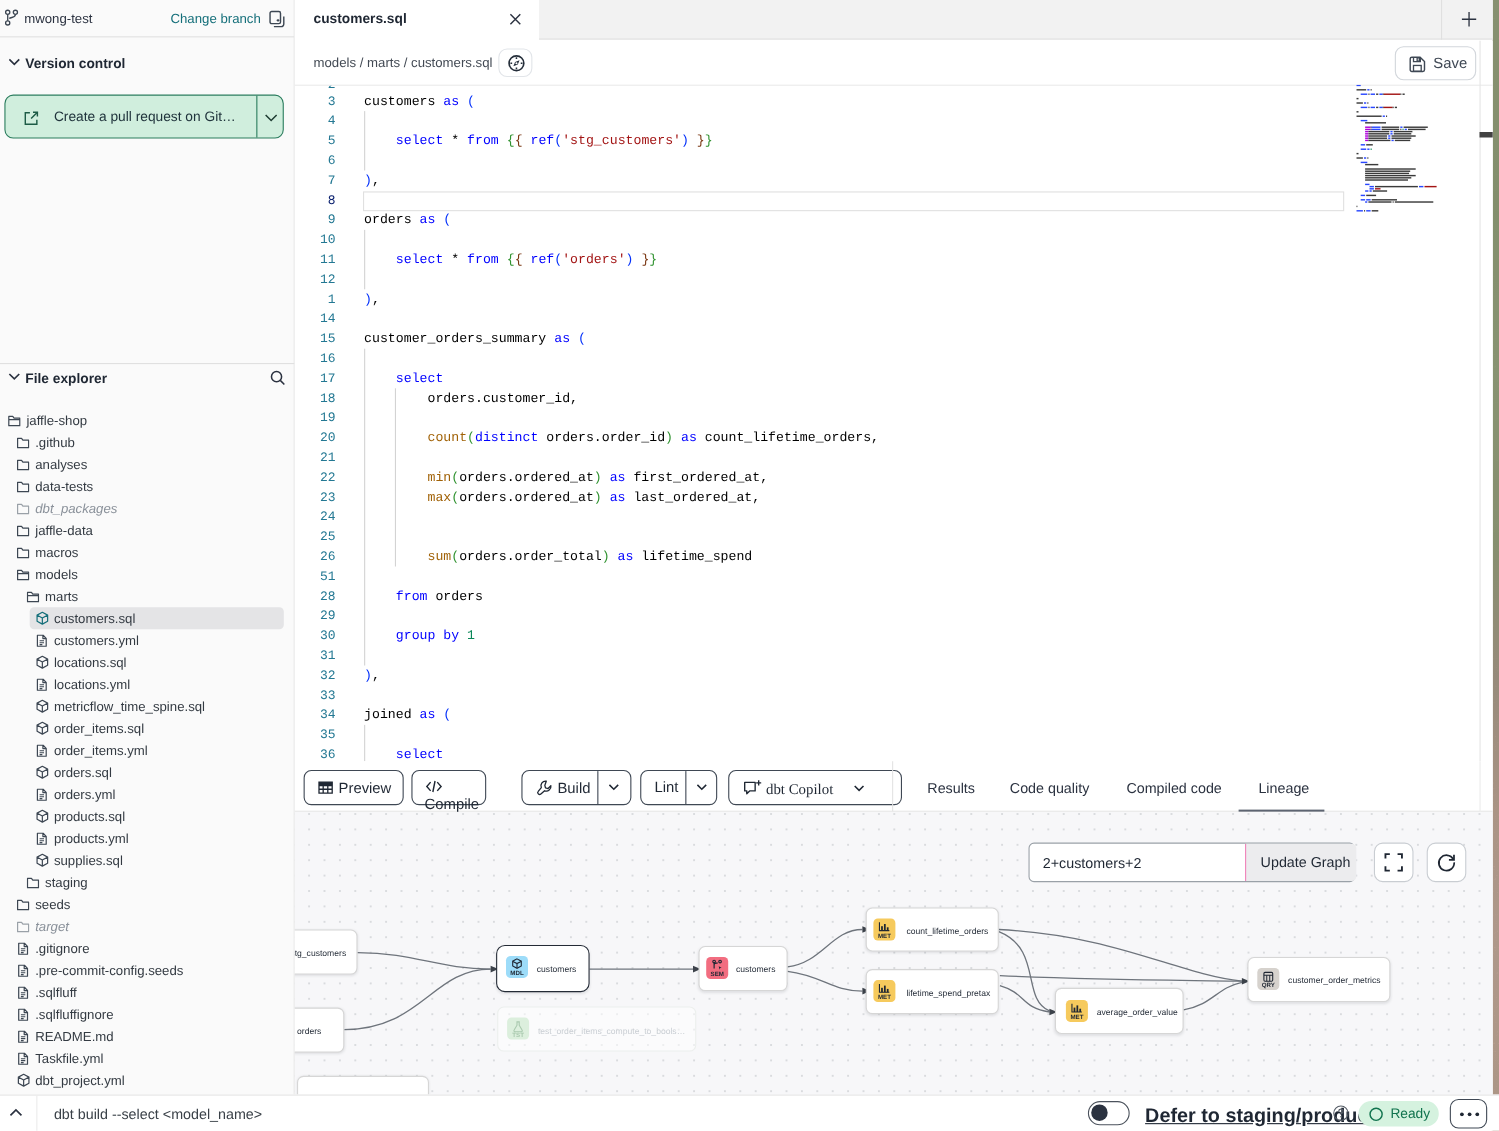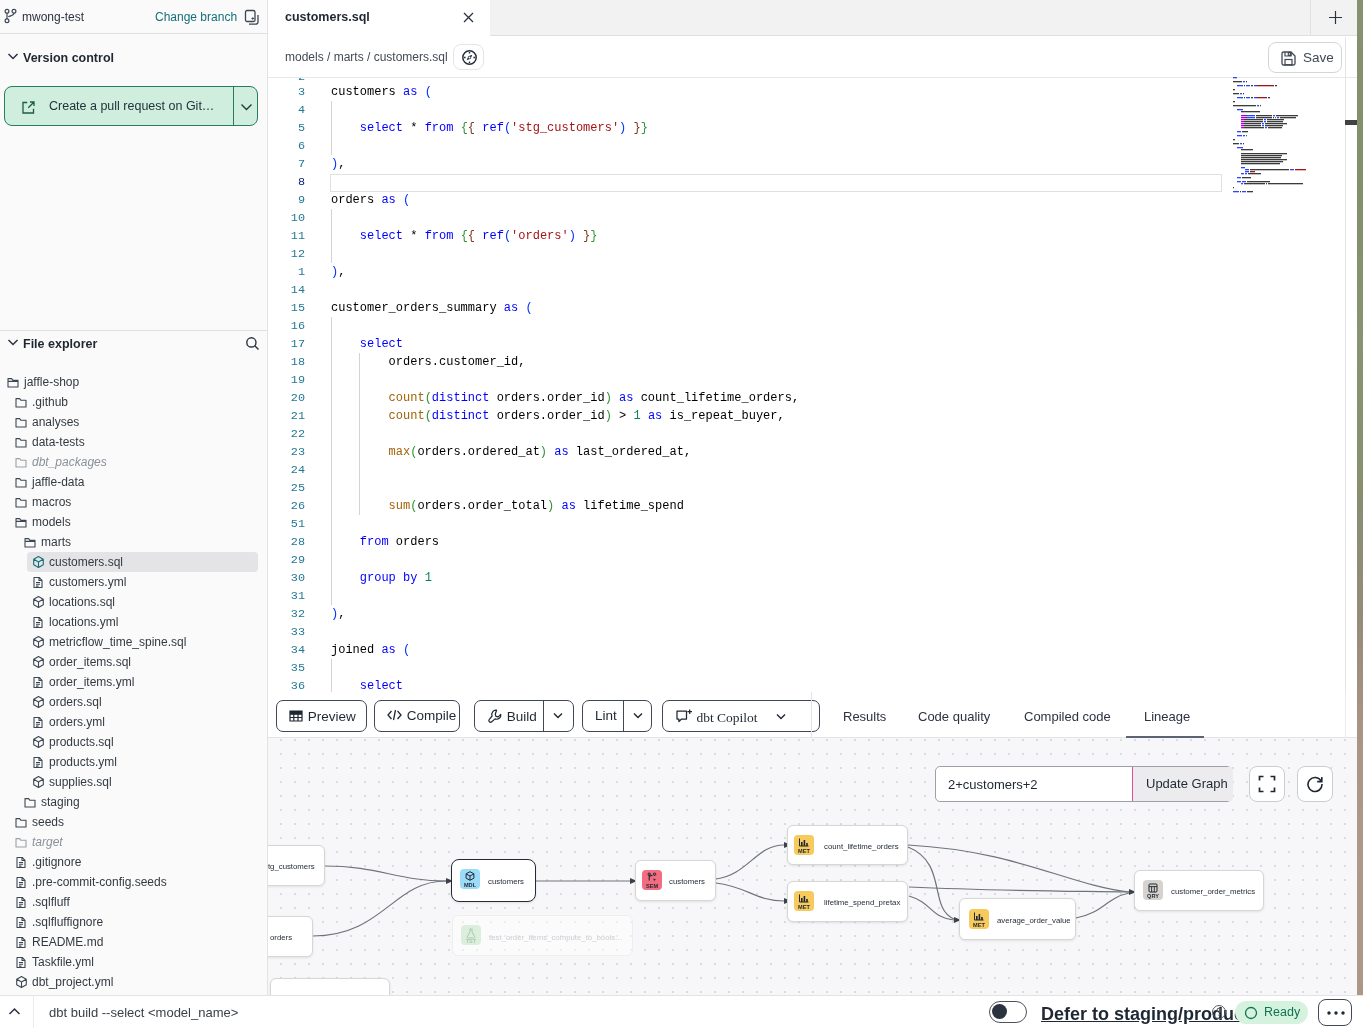--- a/index.html
+++ b/index.html
@@ -380,22 +380,22 @@
   <div class="cl" style="top:221px">customer_orders_summary <span class="kw">as</span> <span class="b1">(</span></div>
   <div class="ln" style="top:239px">16</div>
   <div class="ln" style="top:257px">17</div>
   <div class="cl" style="top:257px">    <span class="kw">select</span></div>
   <div class="ln" style="top:275px">18</div>
   <div class="cl" style="top:275px">        orders.customer_id,</div>
   <div class="ln" style="top:293px">19</div>
   <div class="ln" style="top:311px">20</div>
   <div class="cl" style="top:311px">        <span class="mg">count</span><span class="b2">(</span><span class="kw">distinct</span> orders.order_id<span class="b2">)</span> <span class="kw">as</span> count_lifetime_orders,</div>
   <div class="ln" style="top:329px">21</div>
-  <div class="cl" style="top:329px">        <span class="mg">count</span><span class="b2">(</span><span class="kw">distinct</span> orders.order_id<span class="b2">)</span> &gt; <span class="nm">1</span> <span class="kw">as</span> is_repeat_buyer,</div>
   <div class="ln" style="top:347px">22</div>
+  <div class="cl" style="top:347px">        <span class="mg">min</span><span class="b2">(</span>orders.ordered_at<span class="b2">)</span> <span class="kw">as</span> first_ordered_at,</div>
   <div class="ln" style="top:365px">23</div>
   <div class="cl" style="top:365px">        <span class="mg">max</span><span class="b2">(</span>orders.ordered_at<span class="b2">)</span> <span class="kw">as</span> last_ordered_at,</div>
   <div class="ln" style="top:383px">24</div>
   <div class="ln" style="top:401px">25</div>
   <div class="ln" style="top:419px">26</div>
   <div class="cl" style="top:419px">        <span class="mg">sum</span><span class="b2">(</span>orders.order_total<span class="b2">)</span> <span class="kw">as</span> lifetime_spend</div>
   <div class="ln" style="top:437px">51</div>
   <div class="ln" style="top:455px">28</div>
   <div class="cl" style="top:455px">    <span class="kw">from</span> orders</div>
   <div class="ln" style="top:473px">29</div>
@@ -531,21 +531,21 @@
   <div class="abs" id="scrolldash"></div>
   <div class="abs" id="toolrow">
     <div class="btn" style="left:8px; width:91px;">
         <span class="cap" style="left:11px">
       <svg width="16" height="16" viewBox="0 0 16 16" style="vertical-align:-3px">
             <path d="M2 3 h12 v10 H2 z M2 6.2 h12 M5.8 6.2 V13 M10 6.2 V13 M2 9.5 h12" fill="none" stroke="#1f2733" stroke-width="1.2"></path>
             <rect x="2" y="3" width="12" height="3.2" fill="#1f2733"></rect>
           </svg>
       Preview</span>
       </div>
-    <div class="btn" style="left:106px; width:86px;">
+    <div class="btn" style="left:106px; width:68px;">
         <span class="cap" style="left:11px">
       <svg width="17" height="14" viewBox="0 0 17 14" style="vertical-align:-2px">
             <path d="M5.5 3 2 7 l3.5 4 M11.5 3 15 7 l-3.5 4 M9.5 2 7.5 12" fill="none" stroke="#1f2733" stroke-width="1.3"></path>
           </svg>
       Compile</span>
       </div>
     <div class="btn" style="left:206px; width:100px;">
         <span class="cap" style="left:12px">
       <svg width="16" height="16" viewBox="0 0 16 16" style="vertical-align:-3px">
             <path d="M9.6 2.2 a4.2 4.2 0 0 0 -4.5 5.8 L2.3 11.4 a1.7 1.7 0 0 0 2.4 2.4 L8.1 10.9 a4.2 4.2 0 0 0 5.7 -4.6 l-2.6 2.6 -2.3-.6 -.6-2.3 z" fill="none" stroke="#1f2733" stroke-width="1.2" stroke-linejoin="round"></path>

